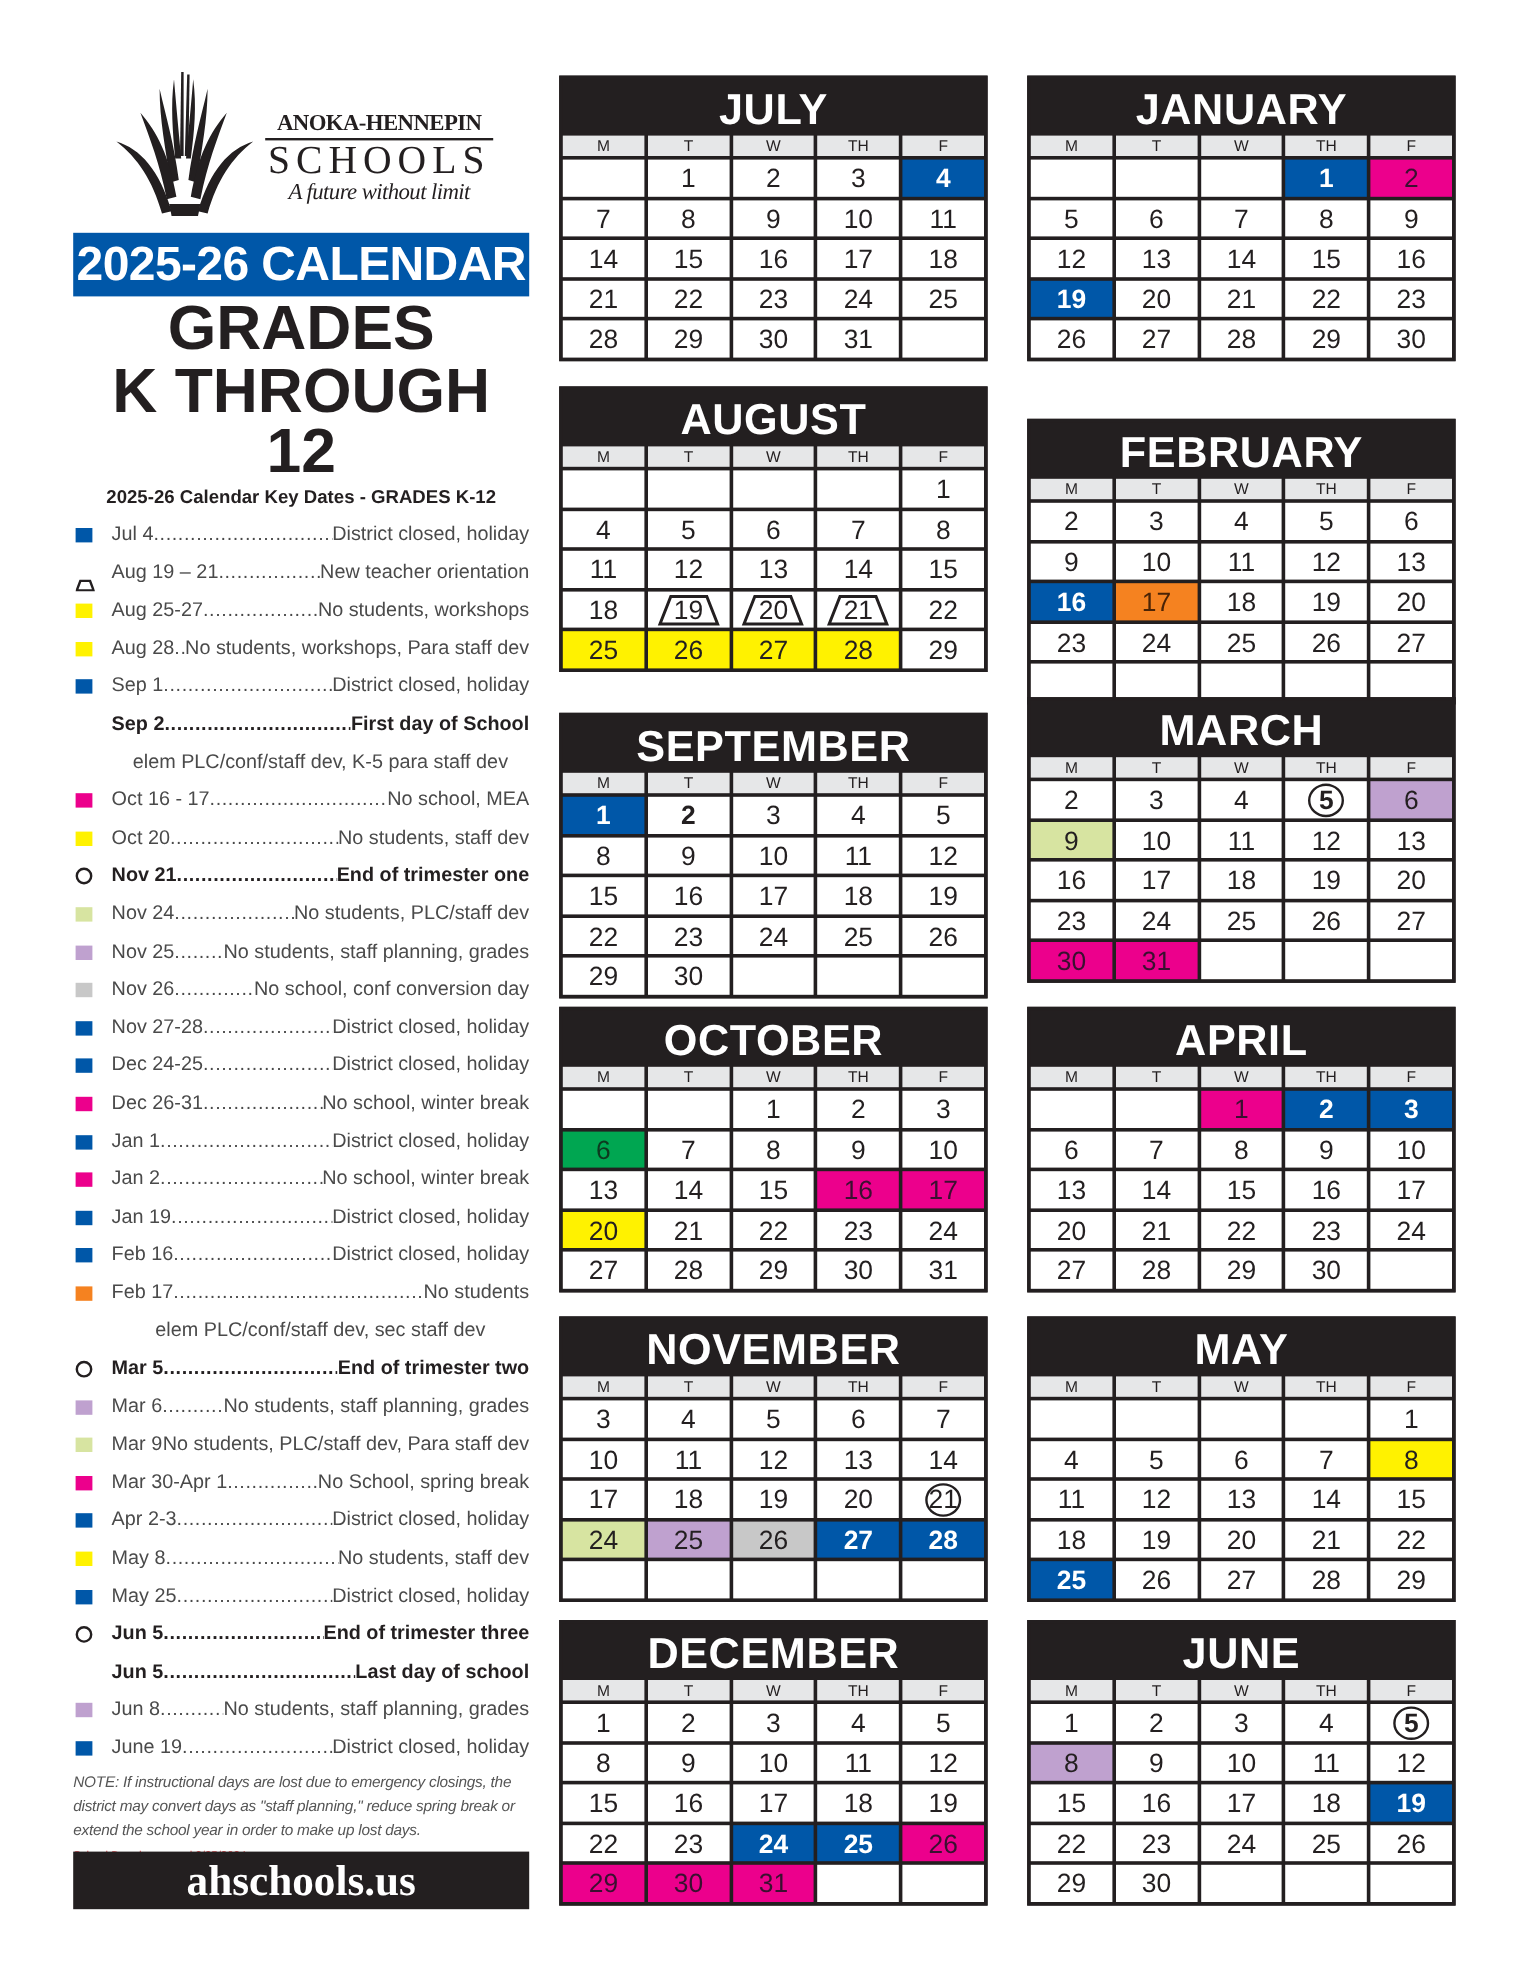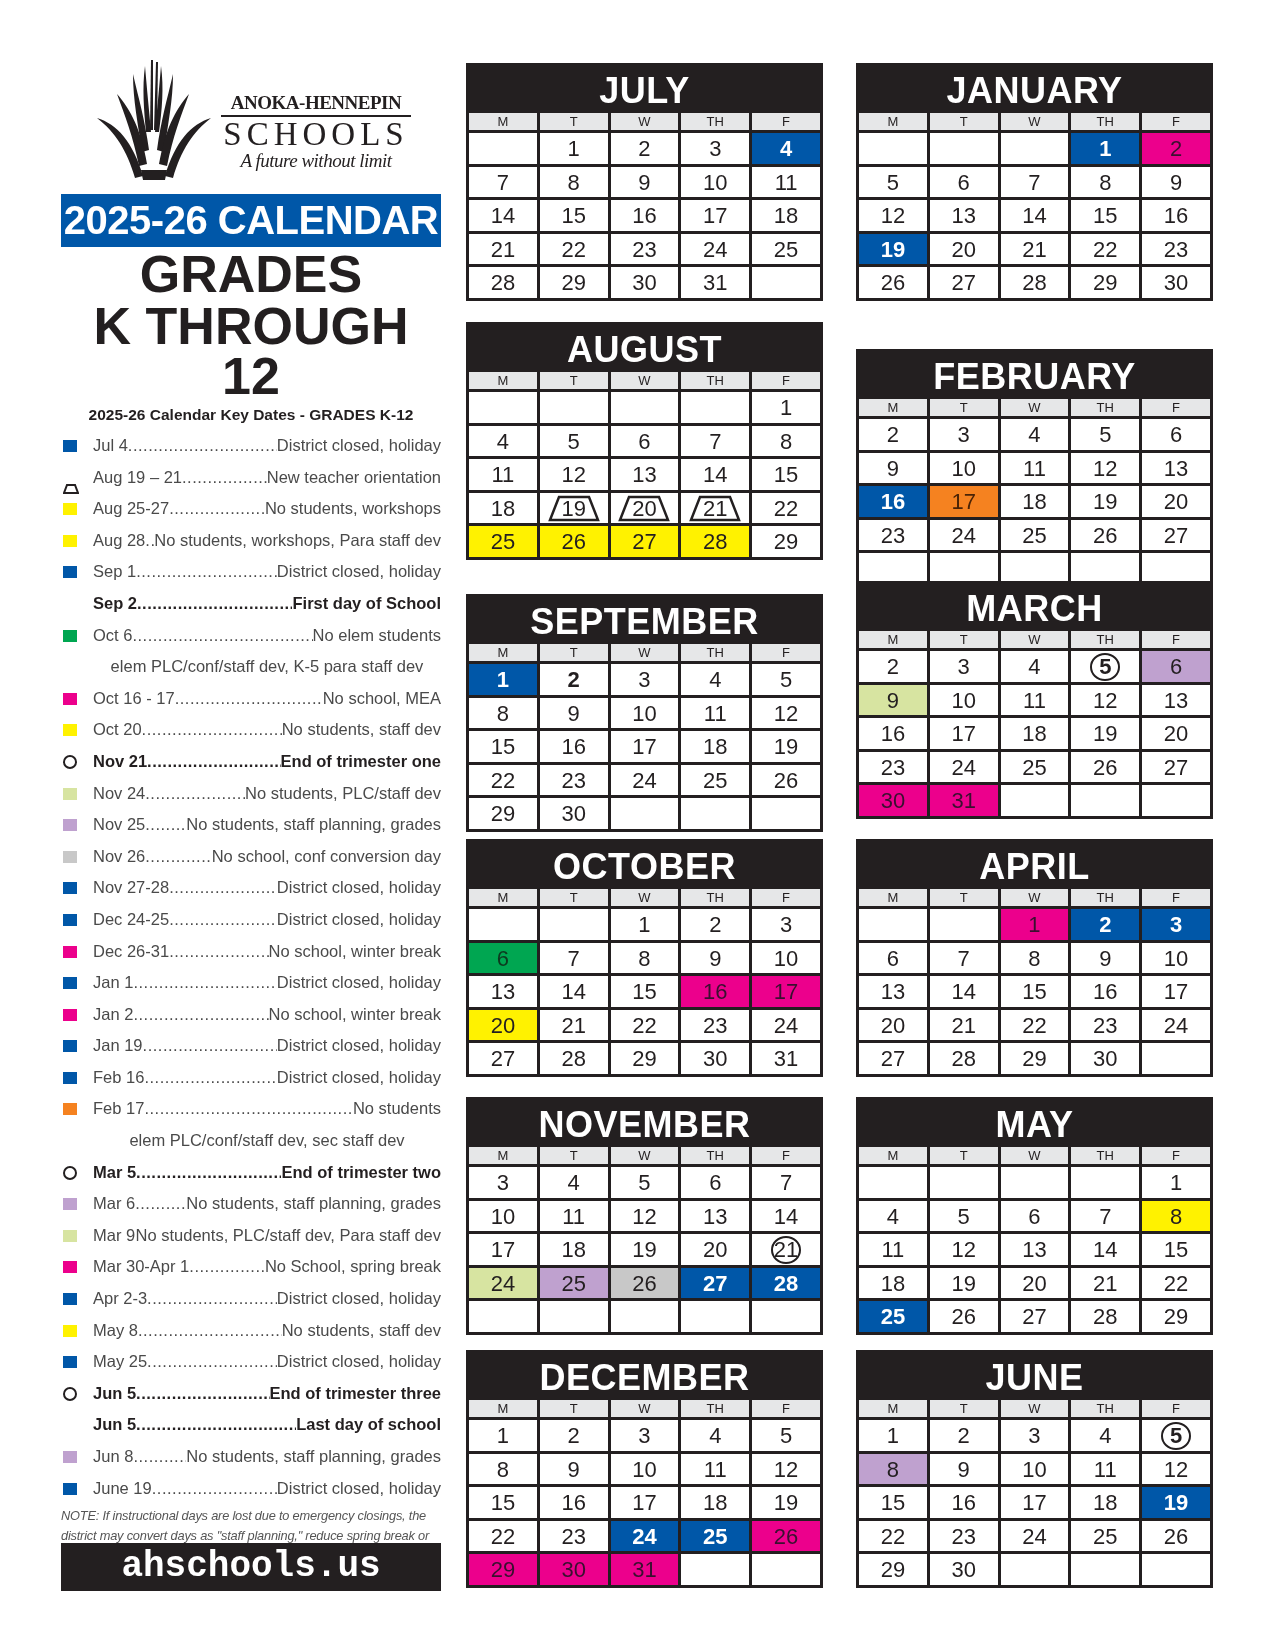--- a/index.html
+++ b/index.html
@@ -27,21 +27,21 @@
   .legend .sw.trap { width: 16px; height: 10px; top: 11px; }
   .legend .row { position: absolute; left: 32px; right: 0; display: flex; }
   .legend .d { flex: 0 0 auto; }
   .legend .dots { flex: 1 1 auto; overflow: hidden; }
   .legend .dots::after { content: "......................................................................................................"; letter-spacing: 0.5px; }
   .legend .t { flex: 0 0 auto; }
   .legend li.cont .row { justify-content: center; }
 
   .note { font-family: "Liberation Sans", sans-serif; font-style: italic; font-size: 12.8px; line-height: 20px; color: #555; margin-top: 2px; letter-spacing: -0.2px; }
   .approved { font-family: "Liberation Sans", sans-serif; font-size: 9.5px; color: #e0474c; margin-top: 6px; }
-  .footer-bar { position: absolute; left: 61px; top: 1543px; width: 380px; height: 48px; background: #231f20; color: #fff; font-family: Liberation Mono, monospace; font-weight: bold; font-size: 36px; line-height: 48px; text-align: center; }
+  .footer-bar { position: absolute; left: 61px; top: 1543px; width: 380px; height: 48px; background: #231f20; color: #fff; font-family: Liberation Serif, serif; font-weight: bold; font-size: 36px; line-height: 48px; text-align: center; }
 
   
   .month { position: absolute; width: 357px; border: 3px solid #231f20; background: #231f20; }
   .month .mhead { height: 47px; color: #fff; font-family: "Liberation Sans", sans-serif; font-weight: bold; font-size: 36px; line-height: 50px; text-align: center; letter-spacing: 0.5px; }
   .grid { display: grid; grid-template-columns: repeat(5, 1fr); gap: 3px; background: #231f20; }
   .wd { background: #e6e7e8; height: 17px; line-height: 18px; text-align: center; font-family: "Liberation Sans", sans-serif; font-size: 13px; color: #231f20; }
   .day { background: #ffffff; height: 30.5px; line-height: 31px; text-align: center; font-family: "Liberation Sans", sans-serif; font-size: 22px; color: #231f20; position: relative; }
   .day.c-blue { background: #0057a8; color: #ffffff; font-weight: bold; }
   .day.c-pink { background: #ec008c; color: #3a1030; }
   .day.c-yellow { background: #fff200; color: #231f20; }
@@ -134,28 +134,20 @@
           <span class="t">District closed, holiday</span>
         </span>
       </li>
       <li class="bold">
         <span class="row">
           <span class="d">Sep 2</span>
           <span class="dots"></span>
           <span class="t">First day of School</span>
         </span>
       </li>
-      <li>
-        <span class="sw" style="background: rgb(0, 166, 81);"></span>
-        <span class="row">
-          <span class="d">Oct 6</span>
-          <span class="dots"></span>
-          <span class="t">No elem students</span>
-        </span>
-      </li>
       <li class="cont">
         <span class="row">
           <span class="t">elem PLC/conf/staff dev, K-5 para staff dev</span>
         </span>
       </li>
       <li>
         <span class="sw" style="background: rgb(236, 0, 140);"></span>
         <span class="row">
           <span class="d">Oct 16 - 17</span>
           <span class="dots"></span>

